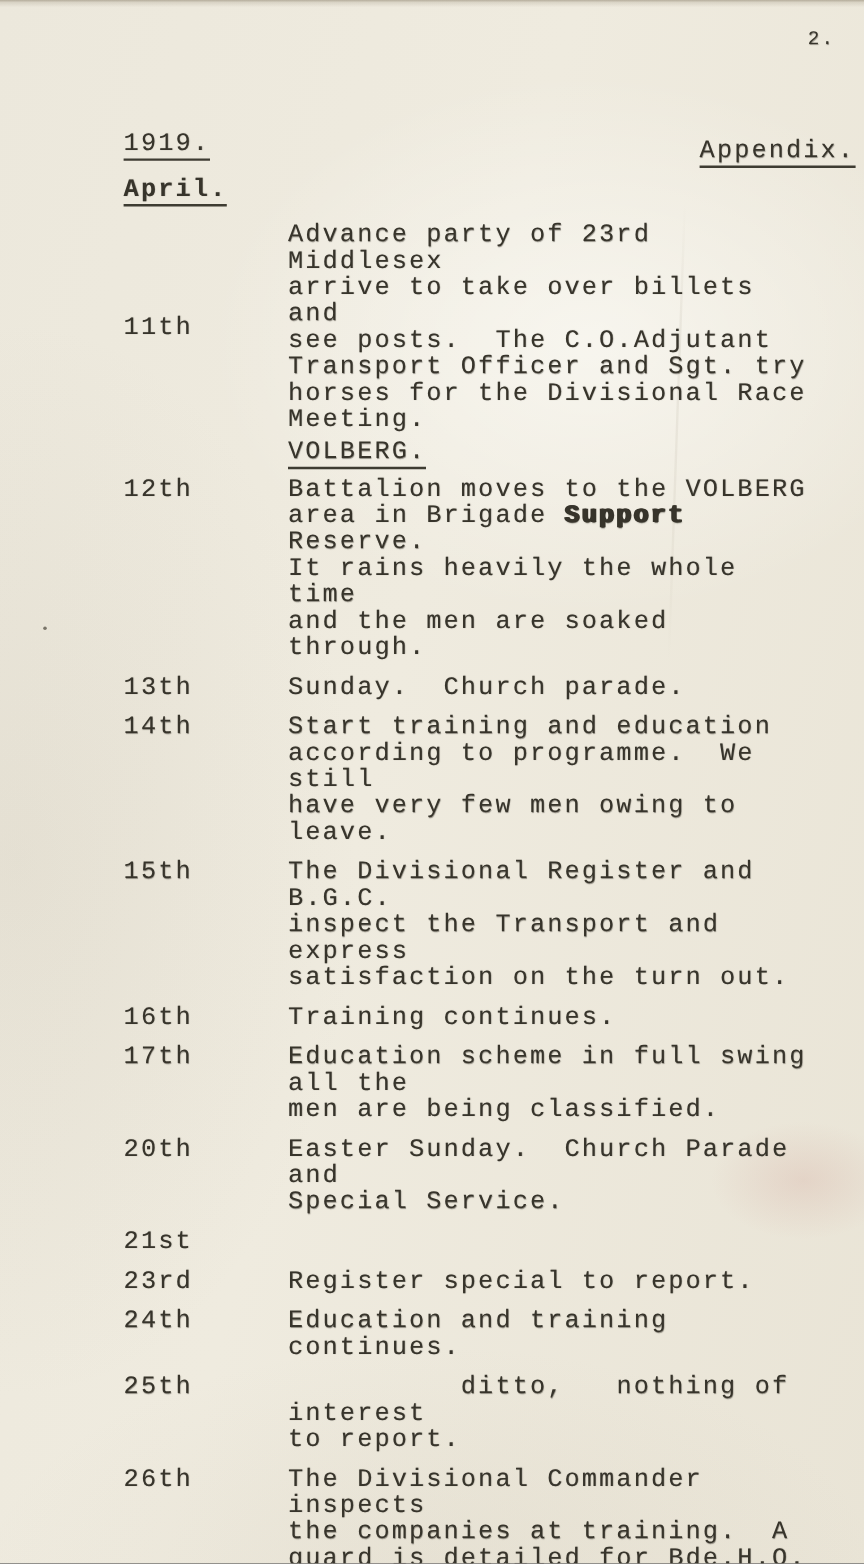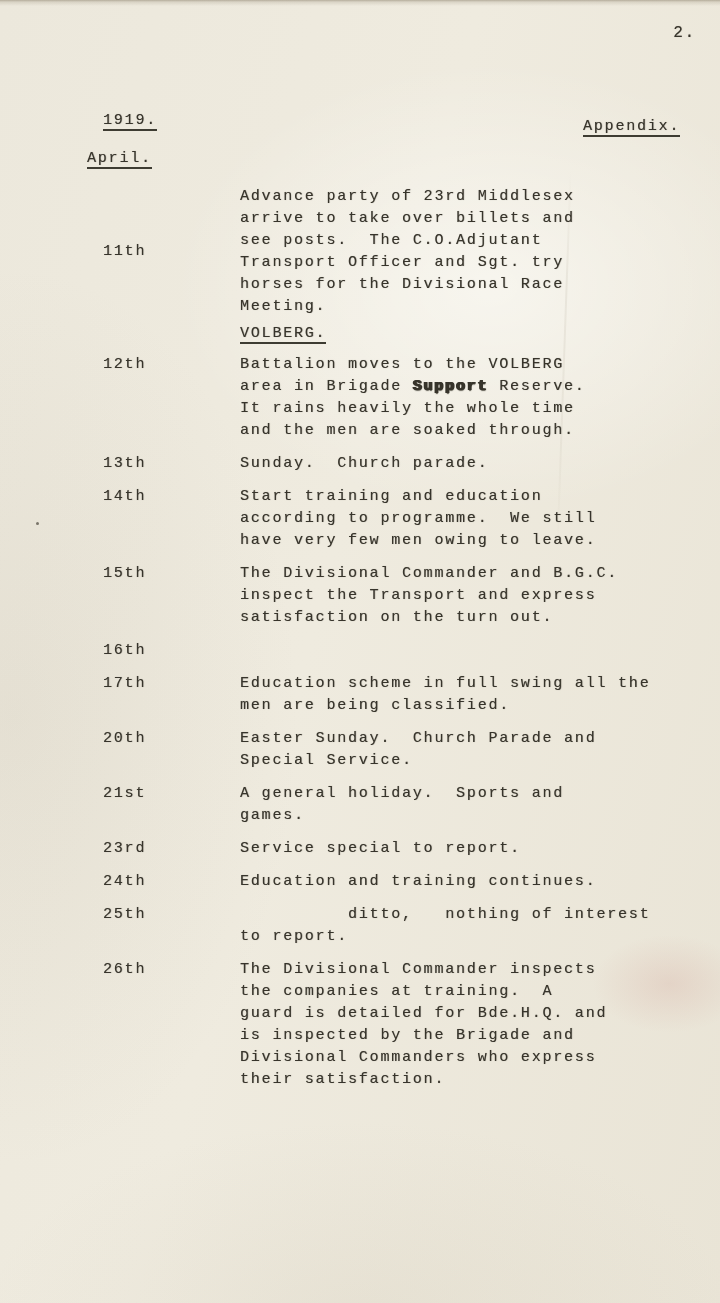--- a/index.html
+++ b/index.html
@@ -12,34 +12,34 @@
     font-family:"Liberation Mono","DejaVu Sans Mono",monospace;
     background:
       radial-gradient(ellipse 110px 70px at 93% 75.5%, rgba(203,148,138,0.22), transparent 70%),
       radial-gradient(ellipse 420px 300px at 68% 22%, rgba(255,255,252,0.55), transparent 75%),
       radial-gradient(ellipse 380px 600px at 2% 55%, rgba(175,165,145,0.14), transparent 75%),
       radial-gradient(ellipse 500px 260px at 50% 101%, rgba(190,180,158,0.14), transparent 75%),
       linear-gradient(to bottom, rgba(125,113,90,0.50) 0px, rgba(125,113,90,0.18) 2px, rgba(125,113,90,0) 6px),
       linear-gradient(105deg, #ece8dc 0%, #efebdf 45%, #e9e4d6 100%);
   }
   .typed {
-    font-size:15px;
+    font-size:21px;
     line-height:22px;
     letter-spacing:1.8px;
     white-space:pre-wrap;
     text-shadow:0.4px 0.4px 0.7px rgba(55,52,43,0.5);
   }
   .underlined {
     border-bottom:2px solid rgba(47,44,35,0.92);
     padding-bottom:0px;
   }
   .pageno { position:absolute; top:22px; right:24px; font-size:16px; }
   .hdr-year  { position:absolute; left:103px; top:110px; }
   .hdr-appx  { position:absolute; left:583px; top:116px; }
-  .hdr-month { position:absolute; left:87px; top:148px; }
+  .hdr-month { position:absolute; left:103px; top:148px;font-weight:bold; }
   .diary { position:absolute; left:103px; top:186px; right:34px; }
   .row { display:flex; align-items:flex-start; margin-bottom:11px; }
   .row.first { margin-bottom:5px;align-items:center; }
   .row.heading-row { margin-bottom:9px; }
   .date { flex:0 0 137px; width:137px; }
   .text { flex:1; }
   .overtyped {
     font-weight:700;
     text-shadow:0.9px 0 0 currentColor, -0.9px 0 0 currentColor, 0.4px 0.6px 1px rgba(55,52,43,0.8);
   }
@@ -92,45 +92,44 @@
       <span class="text typed">Sunday.  Church parade.</span>
     </div>
       <div class="row">
       <span class="date typed">14th</span>
       <span class="text typed">Start training and education
 according to programme.  We still
 have very few men owing to leave.</span>
     </div>
       <div class="row">
       <span class="date typed">15th</span>
-      <span class="text typed">The Divisional Commander and B.G.C.
+      <span class="text typed">The Divisional Register and B.G.C.
 inspect the Transport and express
 satisfaction on the turn out.</span>
     </div>
       <div class="row">
       <span class="date typed">16th</span>
+      <span class="text typed">Training continues.</span>
     </div>
       <div class="row">
       <span class="date typed">17th</span>
       <span class="text typed">Education scheme in full swing all the
 men are being classified.</span>
     </div>
       <div class="row">
       <span class="date typed">20th</span>
       <span class="text typed">Easter Sunday.  Church Parade and
 Special Service.</span>
     </div>
       <div class="row">
       <span class="date typed">21st</span>
-      <span class="text typed">A general holiday.  Sports and
-games.</span>
     </div>
       <div class="row">
       <span class="date typed">23rd</span>
-      <span class="text typed">Service special to report.</span>
+      <span class="text typed">Register special to report.</span>
     </div>
       <div class="row">
       <span class="date typed">24th</span>
       <span class="text typed">Education and training continues.</span>
     </div>
       <div class="row">
       <span class="date typed">25th</span>
       <span class="text typed">          ditto,   nothing of interest
 to report.</span>
     </div>

